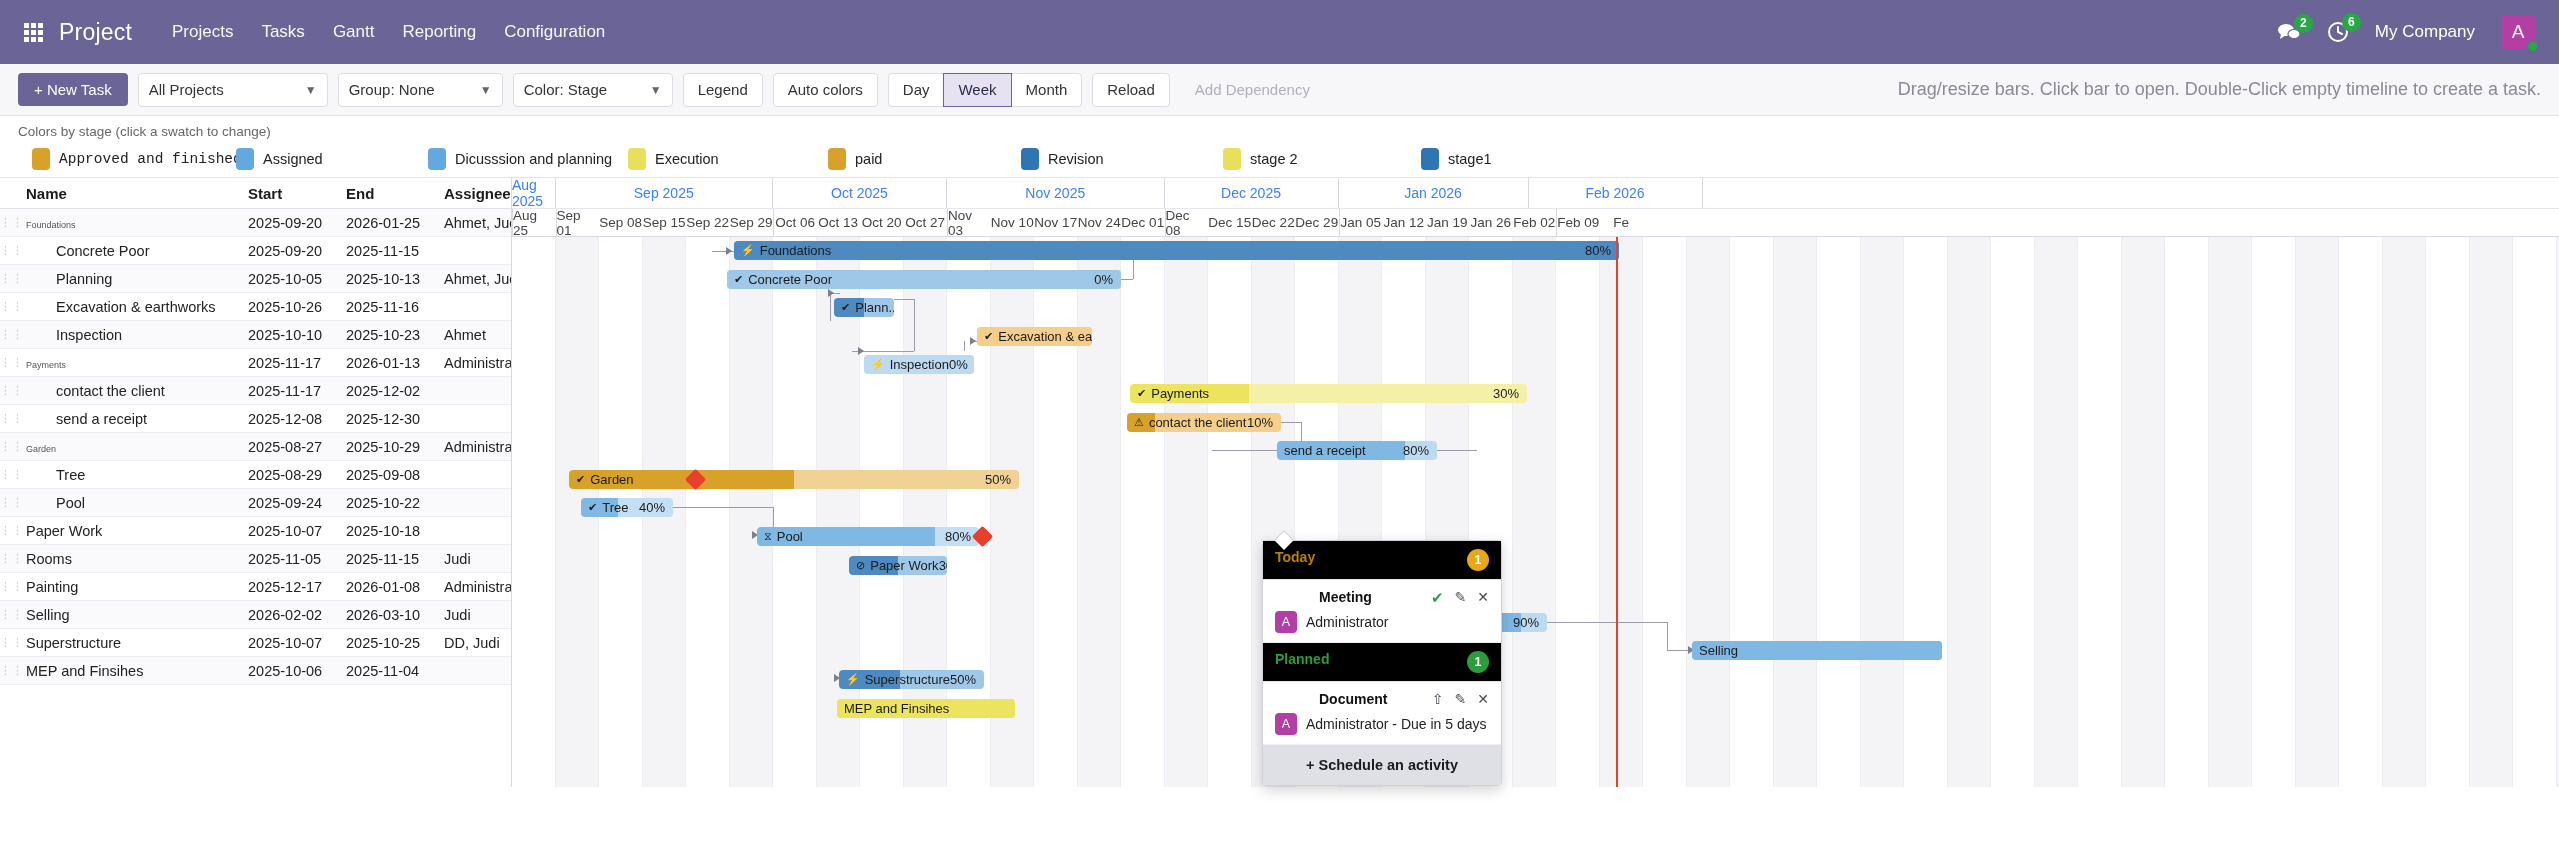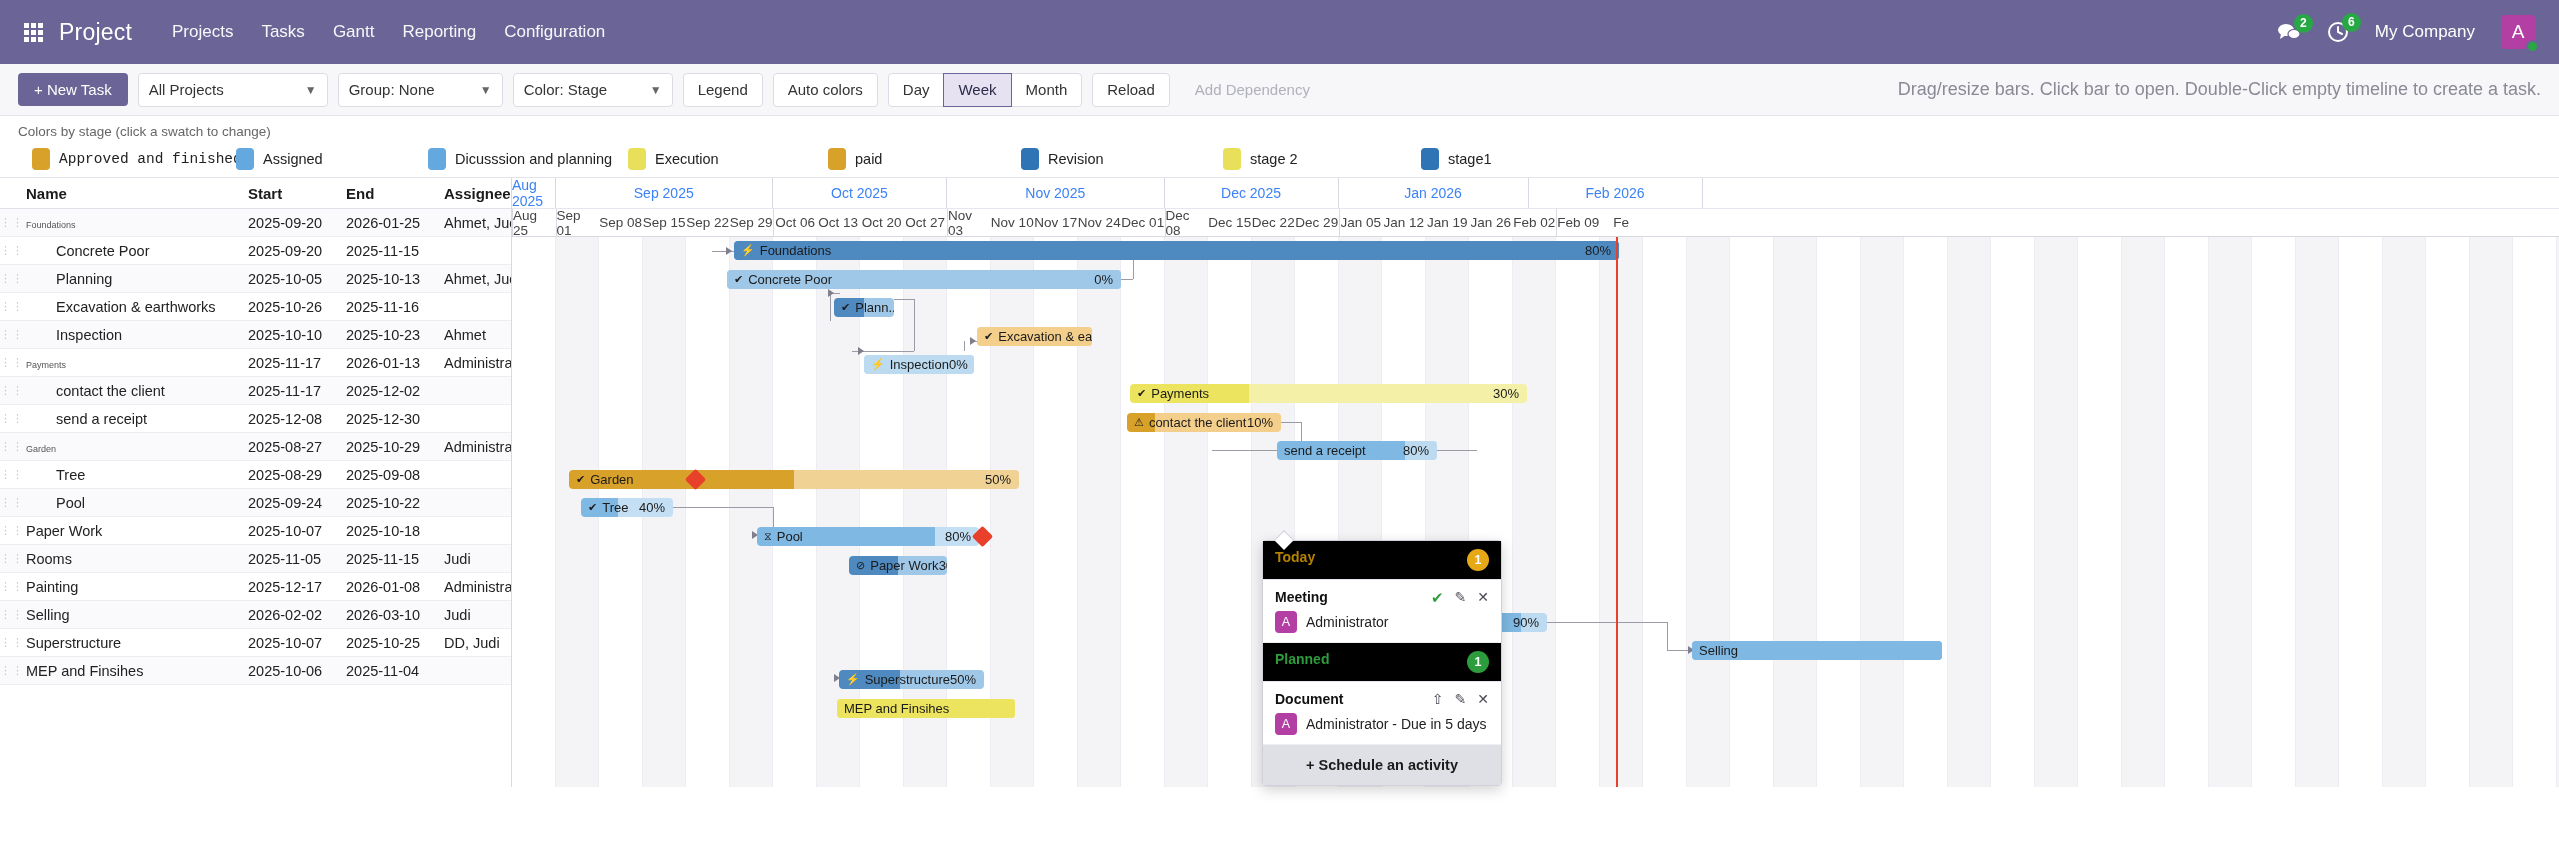--- a/index.html
+++ b/index.html
@@ -115,21 +115,21 @@
     transform:rotate(45deg); }
   .pop-sec { display:flex; align-items:flex-start; padding:8px 12px; background:#000000;
     border-bottom:1px solid #e6e6ee; font-weight:600; }
   .pop-sec.today { color:#b58200; }
   .pop-sec.planned { color:#2d9c3c; }
   .pop-badge { margin-left:auto; min-width:22px; height:22px; border-radius:11px; color:#fff;
     font-size:12.5px; display:flex; align-items:center; justify-content:center; padding:0 6px; }
   .pop-badge.amber { background:#e6a817; }
   .pop-badge.green { background:#2d9c3c; }
   .pop-item { padding:9px 12px; border-bottom:1px solid #eeeef4; background:#fff; }
-  .pop-item-head { display:flex; align-items:center; }
+  .pop-item-head { display:flex; align-items:center;margin-left:44px; }
   .pop-item-title { font-weight:bold; color:#111; font-size:14px; }
   .pop-acts { margin-left:auto; display:flex; gap:11px; align-items:center; }
   .pop-act { cursor:pointer; font-size:14px; color:#4a4a55; line-height:1; }
   .pop-act.ok { color:#2d9c3c; font-size:15px; }
   .pop-user { display:flex; align-items:center; gap:9px; margin-top:6px; }
   .av-sm { width:22px; height:22px; border-radius:4px; background:#b33fa5; color:#fff;
     font-size:12.5px; display:flex; align-items:center; justify-content:center; flex:none; }
   .pop-user-txt { font-size:14px; color:#222; }
   .pop-foot { background:#dfdfe6; text-align:center; padding:12px; font-weight:bold;
     font-size:14.5px; color:#1b1b1b; cursor:pointer; }

